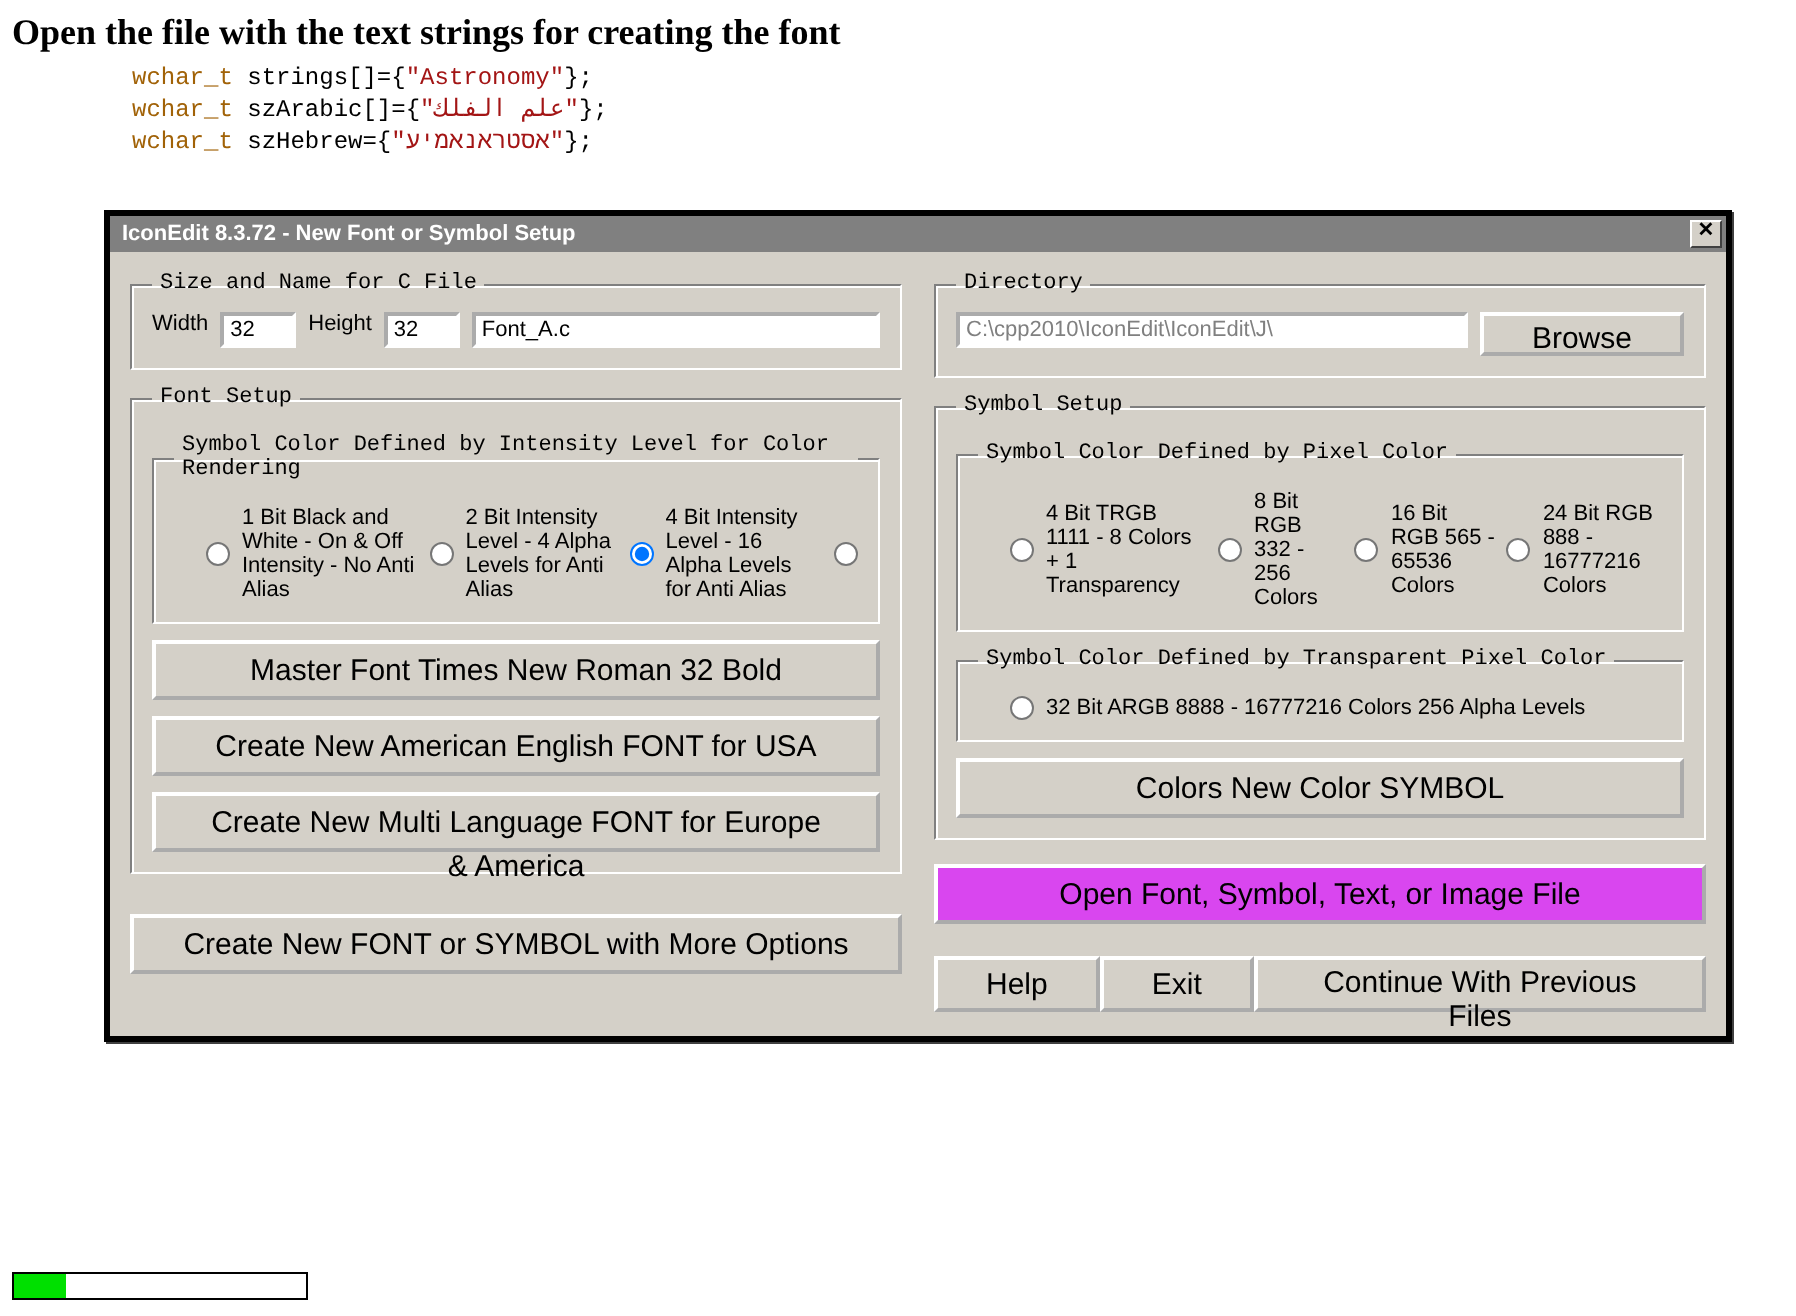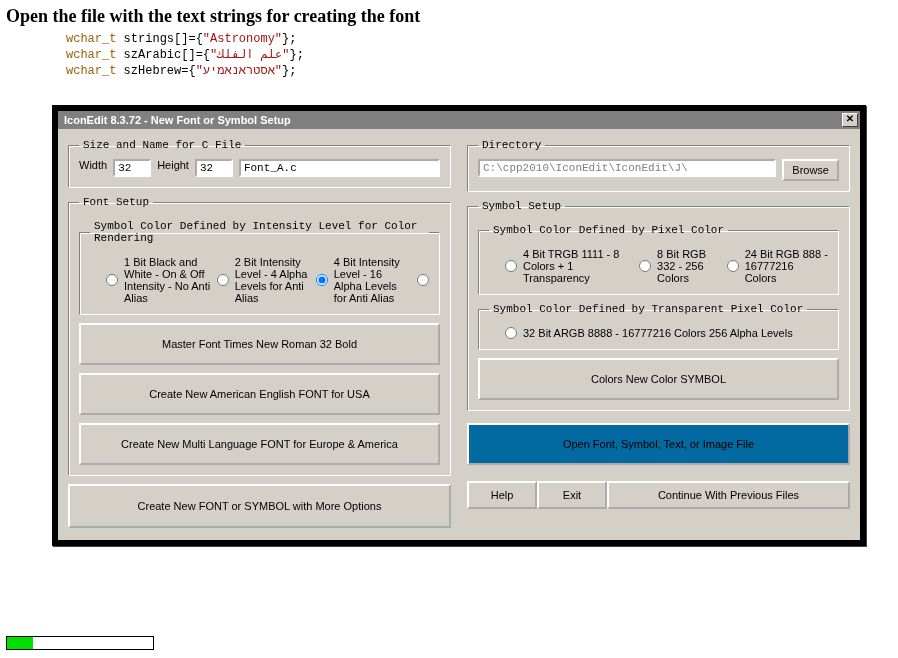--- a/index.html
+++ b/index.html
@@ -28,21 +28,21 @@
     white-space: pre;
   }
   .kw { color: #a16207; }
   .str { color: #a31515; }
   .dialog {
     position: absolute;
     left: 52px;
     top: 105px;
     width: 814px;
     background: #d4d0c8;
-    border: 6px solid #000000;
+    border: 3px solid #000000;
     box-shadow: 1px 1px 0 #404040;
   }
   .titlebar {
     display: flex;
     align-items: center;
     background: #808080;
     color: #ffffff;
     font-family: Tahoma, Arial, sans-serif;
     font-size: 11px;
     font-weight: bold;
@@ -84,44 +84,44 @@
     padding: 0 4px;
     font-size: 11px;
     font-family: Liberation Mono, monospace;
   }
   .row {
     display: flex;
     align-items: flex-start;
     gap: 6px;
   }
   input[type="text"].textfield {
-    font-family: Liberation Mono, monospace;
+    font-family: Liberation Sans, sans-serif;
     font-size: 11px;
     padding: 1px 3px;
     height: 18px;
     border: 2px inset #ffffff;
     background: #ffffff;
   }
   input[type="text"].textfield[readonly] {
     background: #ffffff;
     color: #808080;
   }
   .btn3d {
     font-family: Tahoma, Arial, sans-serif;
-    font-size: 11px;
+    font-size: 15px;
     background: #d4d0c8;
     border: 2px outset #ffffff;
-    padding: 3px 8px;
+    padding: 3px 24px;
     text-align: center;
     cursor: pointer;
   }
   .btn-wide {
     display: block;
     width: 100%;
-    height: 42px;
+    height: 30px;
     line-height: 22px;
     margin-top: 0;
   }
   .btn-row {
     display: flex;
     margin-top: 16px;
   }
   .btn-row .btn3d { flex: 1; height: 28px; }
   .radio-list {
     display: flex;
@@ -134,21 +134,21 @@
     display: flex;
     align-items: center;
     gap: 6px;
   }
   input[type="radio"] {
     margin: 0;
     width: 12px;
     height: 12px;
   }
   .highlight {
-    background: #0369a1;
+    background: #d946ef;
   }
   .nested-fieldset {
     margin-top: 4px;
   }
   .btn-stack {
     display: flex;
     flex-direction: column;
     gap: 8px;
     margin-top: 4px;
   }
@@ -221,21 +221,21 @@
             </div>
         </fieldset>
 
         <div class="btn-stack">
           <button class="btn3d btn-wide">Master Font  Times New Roman 32 Bold</button>
           <button class="btn3d btn-wide">Create New American English FONT for USA</button>
           <button class="btn3d btn-wide">Create New Multi Language FONT for Europe &amp; America</button>
         </div>
       </fieldset>
 
-      <button class="btn3d btn-wide" style="height:44px">Create New FONT or SYMBOL with More Options</button>
+      <button class="btn3d btn-wide" style="margin-top:12px;height:30px">Create New FONT or SYMBOL with More Options</button>
     </div>
 
     <div class="col">
       <fieldset>
         <legend>Directory</legend>
         <div class="row">
           <input type="text" readonly="" class="textfield" style="flex: 1 1 0%;" value="C:\cpp2010\IconEdit\IconEdit\J\">
           <button class="btn3d" style="height:22px">Browse</button>
         </div>
       </fieldset>
@@ -246,20 +246,24 @@
         <fieldset class="nested-fieldset">
           <legend>Symbol Color Defined by Pixel Color</legend>
           <div class="radio-list" id="pixel-radios">
               <label class="radio-item">
                 <input type="radio" name="pixel" style="">
                 <span>4 Bit TRGB 1111 - 8 Colors + 1 Transparency</span>
               </label>
               <label class="radio-item">
                 <input type="radio" name="pixel" style="">
                 <span>8 Bit RGB 332 - 256 Colors</span>
+              </label>
+              <label class="radio-item">
+                <input type="radio" name="pixel" style="">
+                <span>16 Bit RGB 565 - 65536 Colors</span>
               </label>
               <label class="radio-item">
                 <input type="radio" name="pixel" style="">
                 <span>24 Bit RGB 888 - 16777216 Colors</span>
               </label>
             </div>
         </fieldset>
 
         <fieldset class="nested-fieldset">
           <legend>Symbol Color Defined by Transparent Pixel Color</legend>

